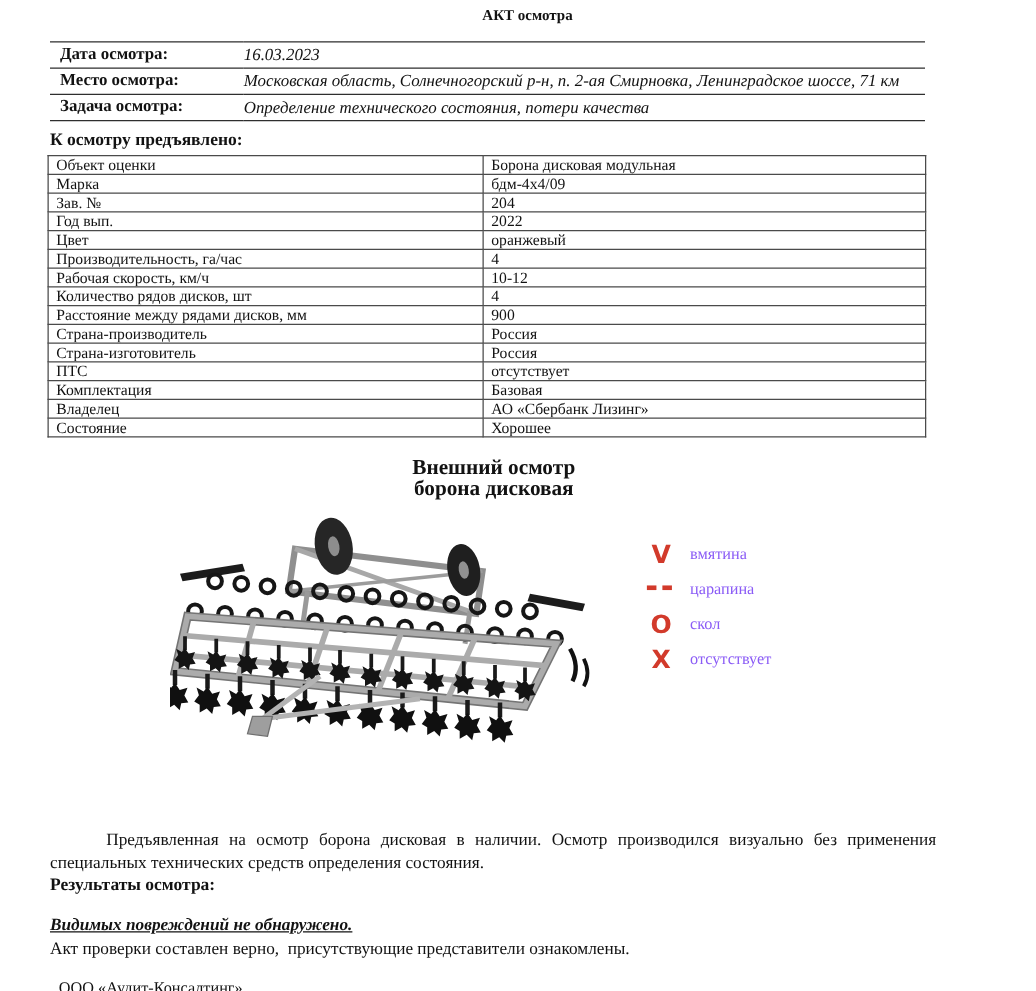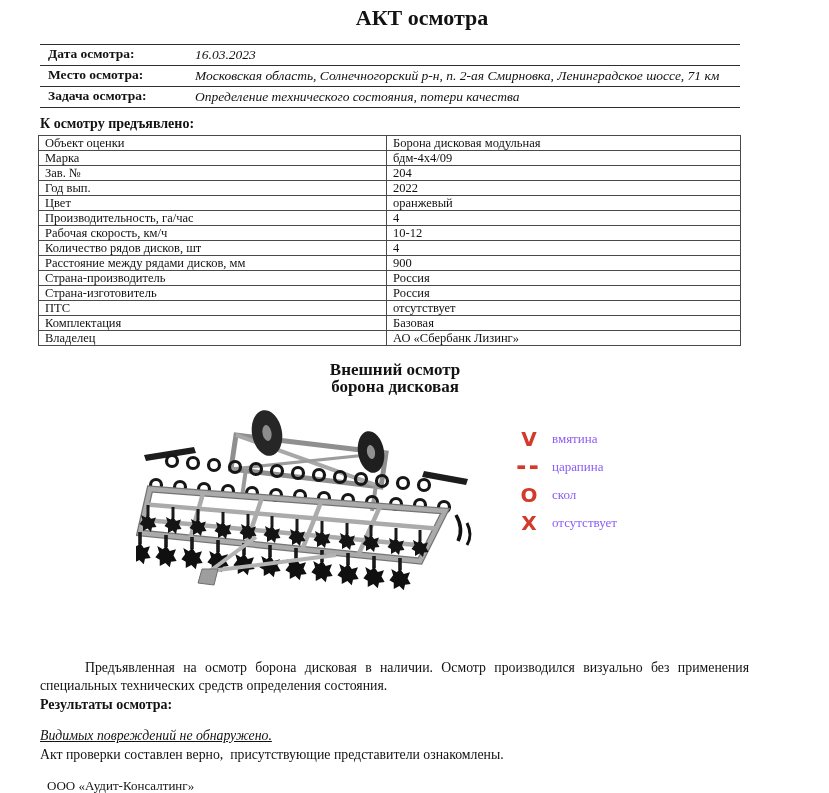--- a/index.html
+++ b/index.html
@@ -8,21 +8,21 @@
     width:829px;height:793px;
     background:#fff;
     font-family:"Liberation Serif","DejaVu Serif",serif;
     color:#121212;
     overflow:hidden;
   }
   
   .doc-title{
     padding-top:5px;
     text-align:center;
-    font-size:22px;
+    font-size:12px;
     font-weight:bold;
     margin-left:15px;
   }
   
   .meta-table{
     margin:13px 0 0 40px;
     width:700px;
     border-collapse:collapse;
   }
   .meta-table tr{border-top:1.5px solid #2e2e2e;}
@@ -75,21 +75,21 @@
   .legend-label{margin-left:8px;font-size:13px;color:#8b5cf6;}
   
   .paragraph{
     margin:12px 80px 0 40px;
     text-align:justify;
     text-indent:45px;
     font-size:13.8px;
     line-height:18px;
   }
   .results-heading{margin:1px 0 13px 40px;font-weight:bold;font-size:14px;line-height:18px;}
-  .results-value{margin:0 0 0 40px;font-style:italic;text-decoration:underline;font-size:13.8px;line-height:18px;}
+  .results-value{margin:0 0 0 40px;font-style:italic;text-decoration:underline;font-size:13.8px;line-height:18px;font-weight:bold;}
   .act-line{margin:1px 0 0 40px;font-size:13.8px;line-height:18px;white-space:pre-wrap;}
   
   .signatures{position:relative;margin-top:13px;height:64px;font-size:13px;line-height:18px;}
   .sig-left{position:absolute;left:47px;top:0;}
   .sig-right{position:absolute;left:470px;top:12px;}
 </style>
 </head>
 <body>
 
 <div class="page">
@@ -184,20 +184,24 @@
         <tr>
           <td class="spec-name">Комплектация</td>
           <td class="spec-value">Базовая</td>
         </tr>
 
         <tr>
           <td class="spec-name">Владелец</td>
           <td class="spec-value">АО «Сбербанк Лизинг»</td>
         </tr>
 
+        <tr>
+          <td class="spec-name">Состояние</td>
+          <td class="spec-value">Хорошее</td>
+        </tr>
       </tbody>
   </table>
 
   <div class="figure-heading">
     <div>Внешний осмотр</div>
     <div>борона дисковая</div>
   </div>
 
   <div class="figure-area">
 

